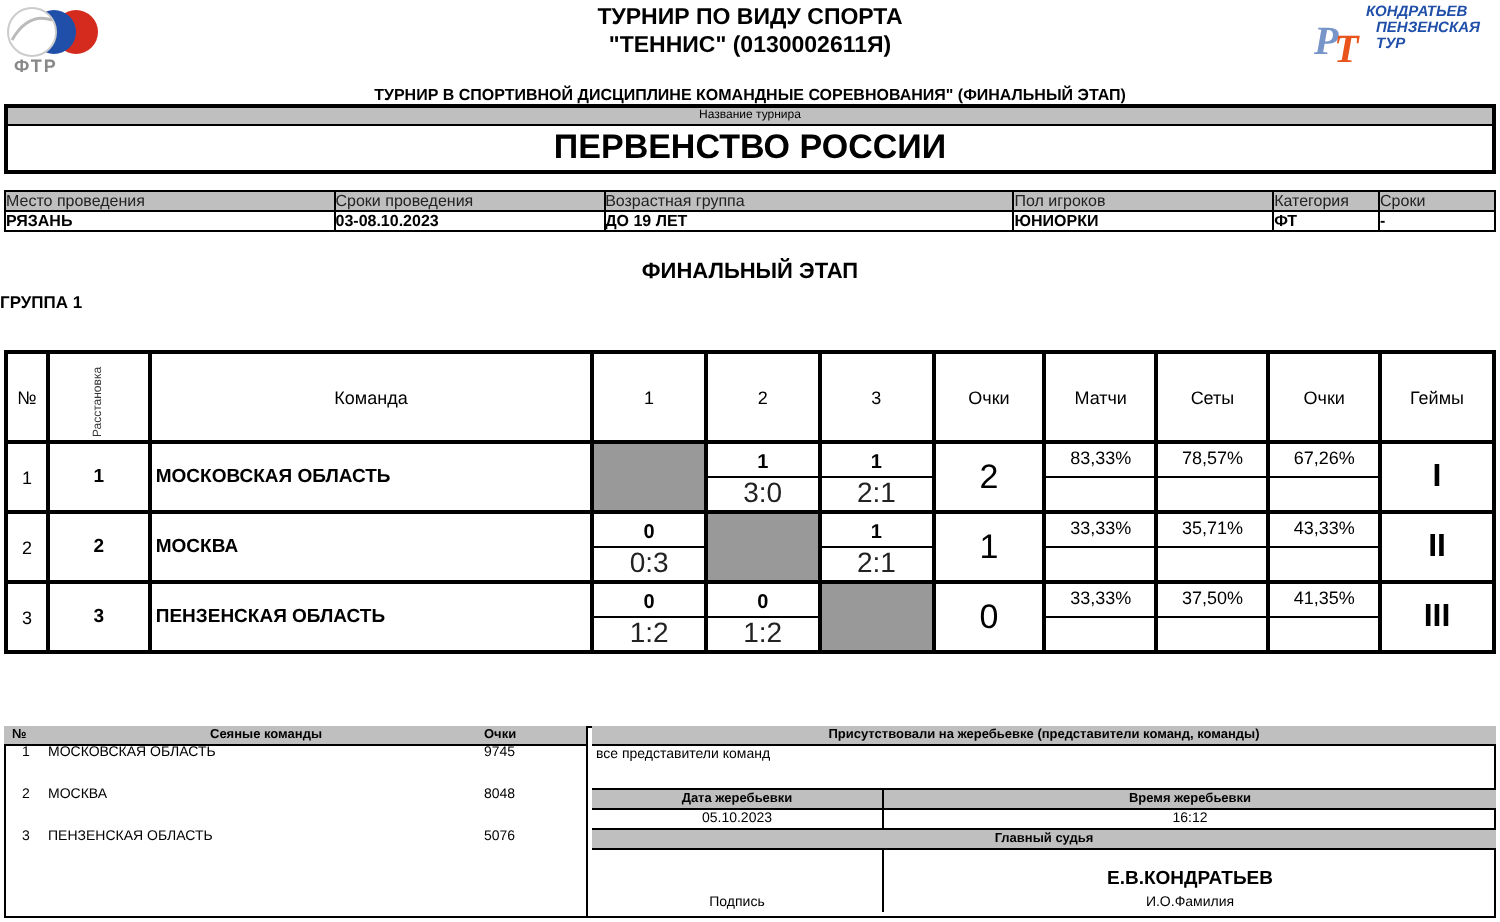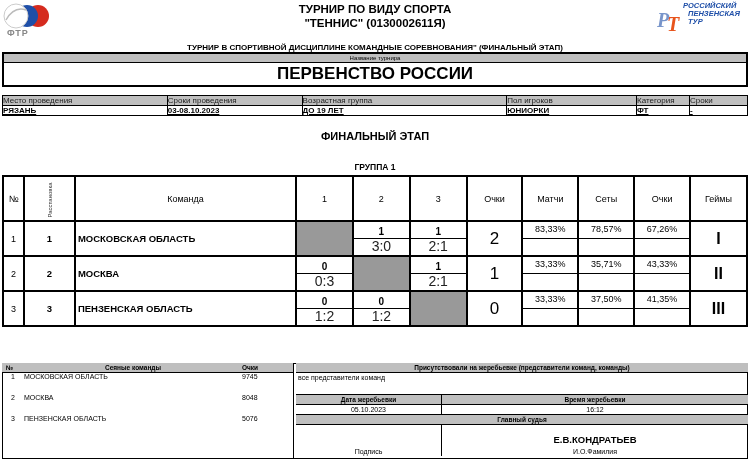--- a/index.html
+++ b/index.html
@@ -16,24 +16,24 @@
   
   .tn-box { left: 2px; top: 52px; width: 746px; height: 35px; border: 2px solid #000; }
   .tn-label { height: 9px; background: #bfbfbf; border-bottom: 1.5px solid #000; font-size: 6px; line-height: 8px; text-align: center; }
   .tn-name { font-size: 17px; font-weight: bold; line-height: 22px; text-align: center; }
 
   
   table { border-collapse: collapse; }
   .info { left: 2px; top: 95px; width: 746px; font-size: 8px; }
   .info td { border: 1.5px solid #000; text-align: left; height: 10px; line-height: 9px; padding: 0; }
   .info tr.h td { background: #bfbfbf; font-weight: normal; color: #222; }
-  .info tr.v td { font-weight: bold; text-decoration: underline; }
+  .info tr.v td { font-weight: bold; }
 
   .stage { left: 0; width: 750px; top: 130px; text-align: center; font-size: 11px; font-weight: bold; }
-  .group { left: 0; width: 750px; top: 162px; text-align: center; font-size: 8.5px; font-weight: bold; }
+  .group { left: 0; width: 750px; top: 146px; text-align: left; font-size: 8.5px; font-weight: bold; }
 
   
   .grp { left: 2px; top: 175px; width: 746px; border: 2.5px solid #000; }
   .grp td { border: 2px solid #000; text-align: center; font-size: 9px; padding: 0; }
   .grp .hrow td { height: 45px; }
   .grp .drow td { height: 35px; }
   .grp .team { text-align: left; font-weight: bold; font-size: 9.5px; padding-left: 2px; }
   .grp .num { font-size: 9px; }
   .grp .seed { font-weight: bold; font-size: 9.5px; }
   .grp .diag { background: #999999; }
@@ -76,21 +76,21 @@
   </svg>
   <div class="abs" style="left:5px;top:26px;font-size:9px;font-weight:bold;color:#888;letter-spacing:1px;">ФТР</div>
 </div>
 
 <div id="logo-rtt" class="abs">
   <svg width="30" height="26" viewBox="0 0 30 26" class="abs" style="left:2px;top:5px;">
     <text x="0" y="20" font-family="Liberation Serif, serif" font-style="italic" font-weight="bold" font-size="20" fill="#1f4fa8" opacity="0.6">Р</text>
     <text x="10" y="24" font-family="Liberation Serif, serif" font-style="italic" font-weight="bold" font-size="20" fill="#e8541c">Т</text>
   </svg>
   <div class="abs" style="left:28px;top:0;font-size:7.5px;font-style:italic;font-weight:bold;color:#1f4fa8;line-height:8px;">
-    <div>РОССИЙСКИЙ</div>
+    <div>КОНДРАТЬЕВ</div>
     <div style="padding-left:5px">ПЕНЗЕНСКАЯ</div>
     <div style="padding-left:5px">ТУР</div>
   </div>
 </div>
 
 <div class="abs hdr-title" style="top:3px;">ТУРНИР ПО ВИДУ СПОРТА</div>
 <div class="abs hdr-title" style="top:17px;">"ТЕННИС" (0130002611Я)</div>
 <div class="abs subtitle">ТУРНИР В СПОРТИВНОЙ ДИСЦИПЛИНЕ КОМАНДНЫЕ СОРЕВНОВАНИЯ" (ФИНАЛЬНЫЙ ЭТАП)</div>
 
 <div class="abs tn-box">

